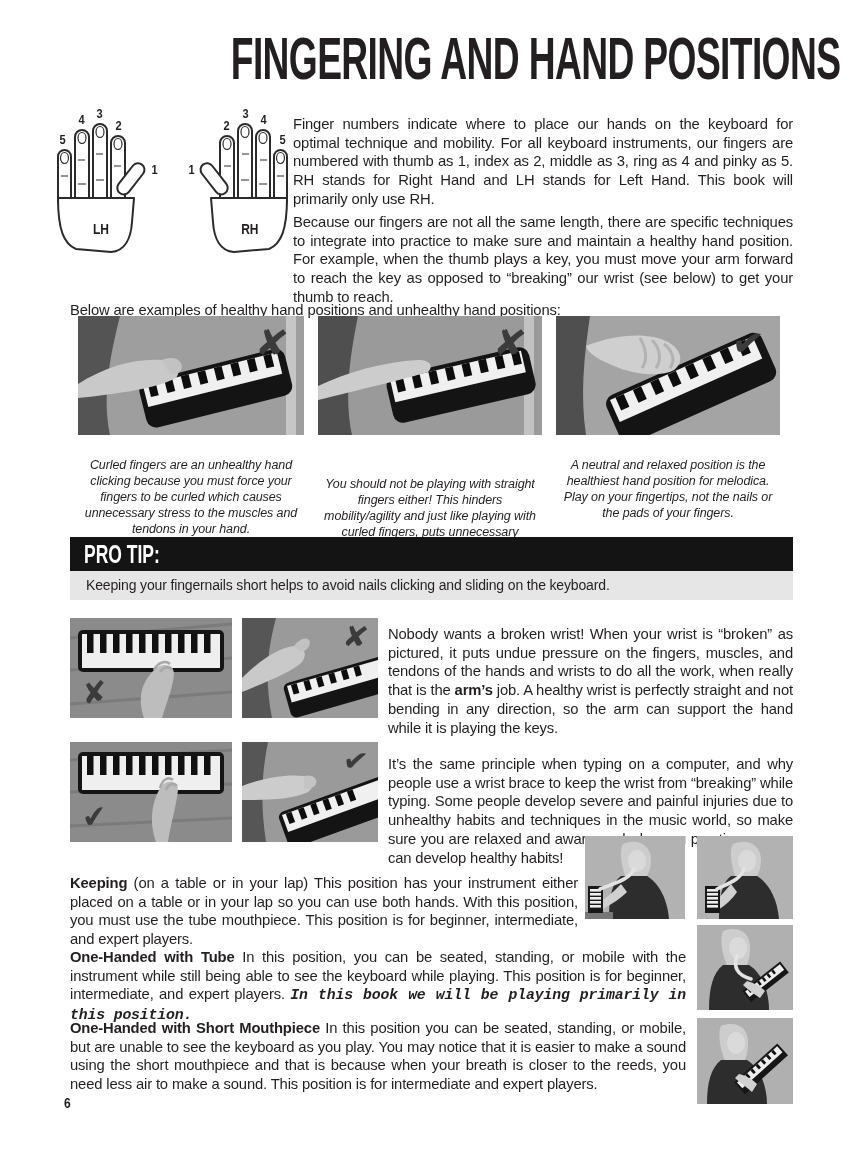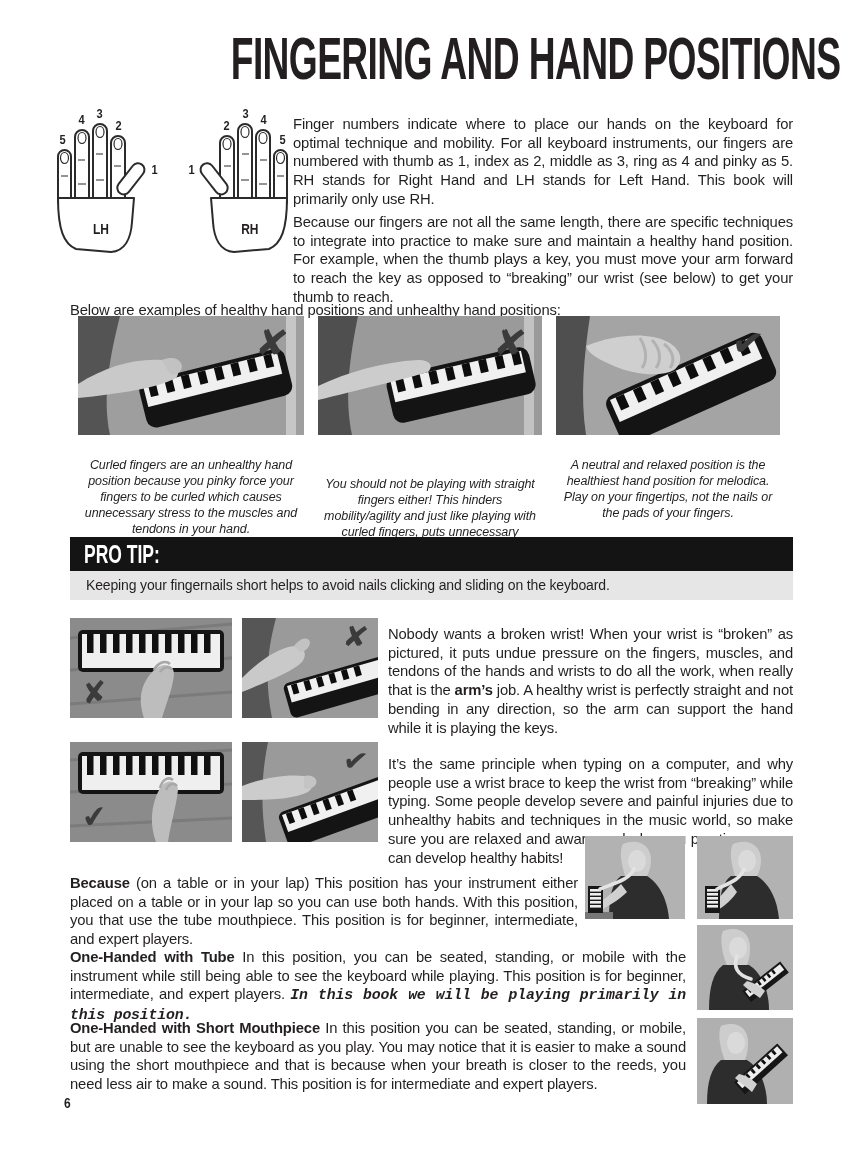--- a/index.html
+++ b/index.html
@@ -149,21 +149,21 @@
           <rect x="155" y="56" width="9" height="14" fill="#0d0d0d"></rect>
         <rect x="174" y="56" width="9" height="14" fill="#0d0d0d"></rect>
           <rect x="193" y="56" width="9" height="14" fill="#0d0d0d"></rect>
       </g>
       <path d="M30,30 C60,18 92,16 112,26 C126,34 128,46 118,54 C104,62 76,58 58,50 C44,44 32,38 30,30 Z" fill="#cfcfcf"></path>
       <path d="M108,28 C116,34 120,44 114,52 M96,24 C104,32 106,44 100,52 M84,22 C90,32 92,44 86,52" stroke="#b2b2b2" stroke-width="3" fill="none"></path>
     </svg>
     <span class="mark big tr">✔</span>
   </div>
 
-  <p class="caption" style="left:78px; top:444px; width:226px;">Curled fingers are an unhealthy hand position because you pinky force your fingers to be curled which causes unnecessary stress to the muscles and tendons in your hand.</p>
+  <p class="caption" style="left:78px; top:444px; width:226px;">Curled fingers are an unhealthy hand clicking because you must force your fingers to be curled which causes unnecessary stress to the muscles and tendons in your hand.</p>
   <p class="caption" style="left:318px; top:444px; width:224px;margin-top:32px;">You should not be playing with straight fingers either! This hinders mobility/agility and just like playing with curled fingers, puts unnecessary pressure on your hand.</p>
   <p class="caption" style="left:556px; top:444px; width:224px;">A neutral and relaxed position is the healthiest hand position for melodica. Play on your fingertips, not the nails or the pads of your fingers.</p>
 
   <div class="protip-bar">
     <span class="txt">PRO TIP:</span>
   </div>
   <div class="protip-strip">
     <span class="txt">Keeping your fingernails short helps to avoid nails clicking and sliding on the keyboard.</span>
   </div>
 
@@ -244,21 +244,21 @@
       </g>
       <path d="M0,44 C20,36 44,32 62,34 C72,36 74,44 66,50 C50,58 22,58 0,58 Z" fill="#cccccc"></path>
       <path d="M62,34 C70,32 76,36 74,42 C72,46 66,48 62,46 Z" fill="#c4c4c4"></path>
     </svg>
     <span class="mark sm tr2">✔</span>
   </div>
 
   <p class="para" style="left:388px; top:610px; width:405px;"><span>Nobody wants a broken wrist! When your wrist is “broken” as pictured, it puts undue pressure on the fingers, muscles, and tendons of the hands and wrists to do all the work, when really that is the </span><span class="b">arm’s</span><span> job. A healthy wrist is perfectly straight and not bending in any direction, so the arm can support the hand while it is playing the keys.</span></p>
   <p class="para" style="left:388px; top:740px; width:405px;">It’s the same principle when typing on a computer, and why people use a wrist brace to keep the wrist from “breaking” while typing. Some people develop severe and painful injuries due to unhealthy habits and techniques in the music world, so make sure you are relaxed and aware each day you practice, so you can develop healthy habits!</p>
 
-  <p class="para" style="left:70px; top:859px; width:508px;"><span class="b">Because</span><span> (on a table or in your lap) This position has your instrument either placed on a table or in your lap so you can use both hands. With this position, you that use the tube mouthpiece. This position is for beginner, intermediate, and expert players.</span></p>
+  <p class="para" style="left:70px; top:859px; width:508px;"><span class="b">Keeping</span><span> (on a table or in your lap) This position has your instrument either placed on a table or in your lap so you can use both hands. With this position, you must use the tube mouthpiece. This position is for beginner, intermediate, and expert players.</span></p>
 
   <div class="ph" style="left:585px; top:836px; width:100px; height:83px;">
     <svg viewBox="0 0 100 83" preserveAspectRatio="none">
       <rect width="100" height="83" fill="#b2b2b2"></rect>
       <path d="M38,8 C52,2 66,8 66,24 C66,34 62,40 60,44 L42,44 C38,36 33,16 38,8 Z" fill="#cdcdcd"></path>
       <ellipse cx="52" cy="25" rx="9" ry="11" fill="#dadada"></ellipse>
       <path d="M36,40 C28,46 24,58 24,83 L84,83 C82,60 72,46 62,40 Z" fill="#2d2d2d"></path>
       <path d="M36,48 C28,56 22,62 14,66 L18,73 C27,68 36,62 42,56 Z" fill="#d0d0d0"></path>
       <rect x="0" y="76" width="28" height="7" fill="#777777"></rect>
       <rect x="3" y="50" width="15" height="27" fill="#181818"></rect>

